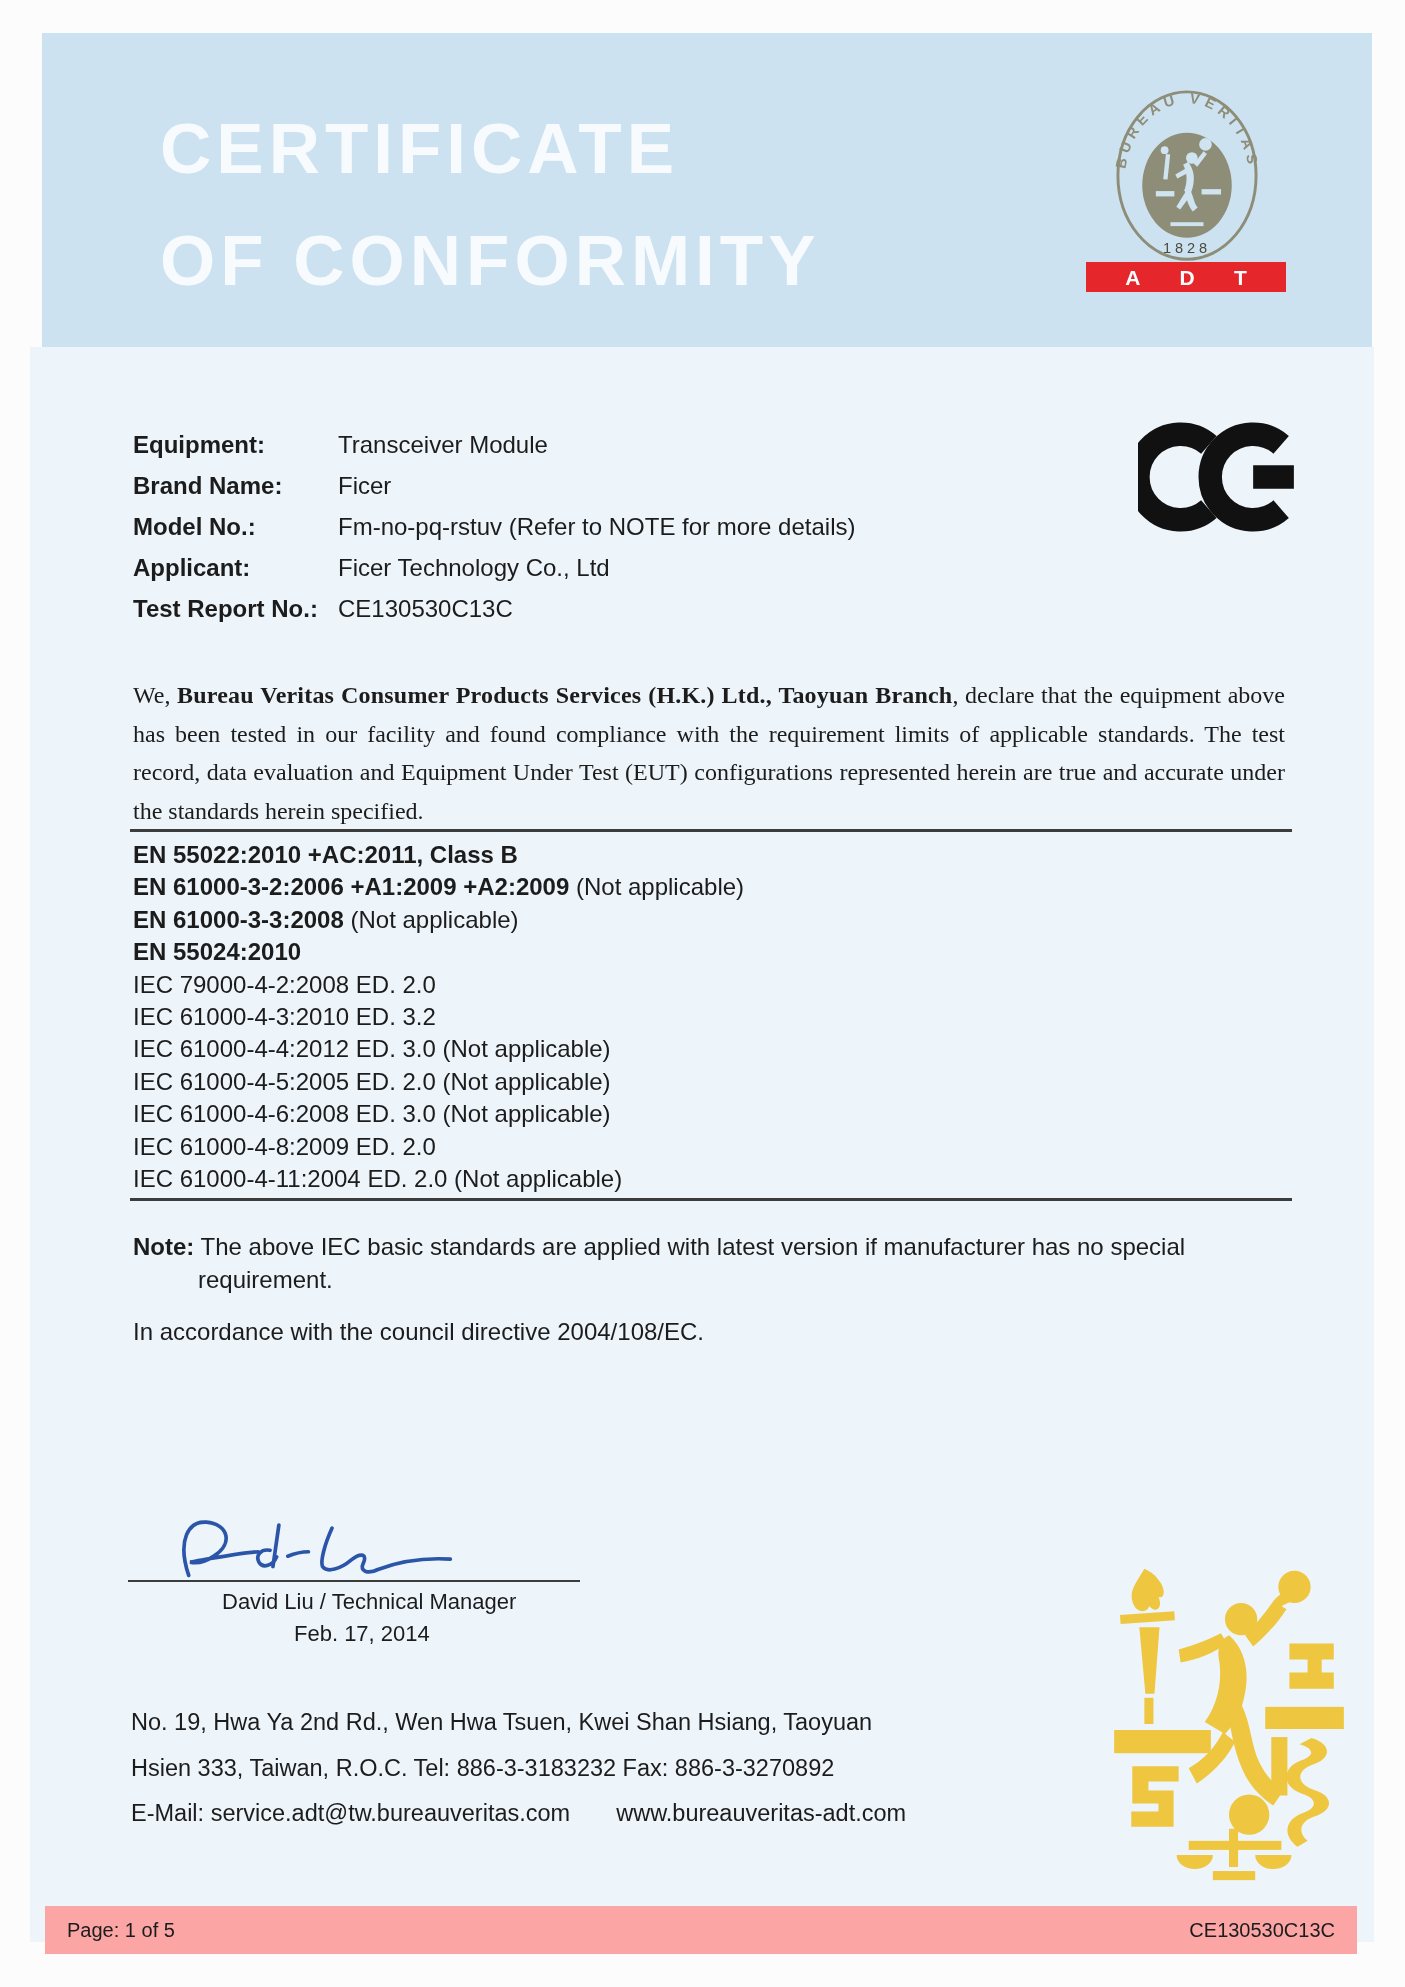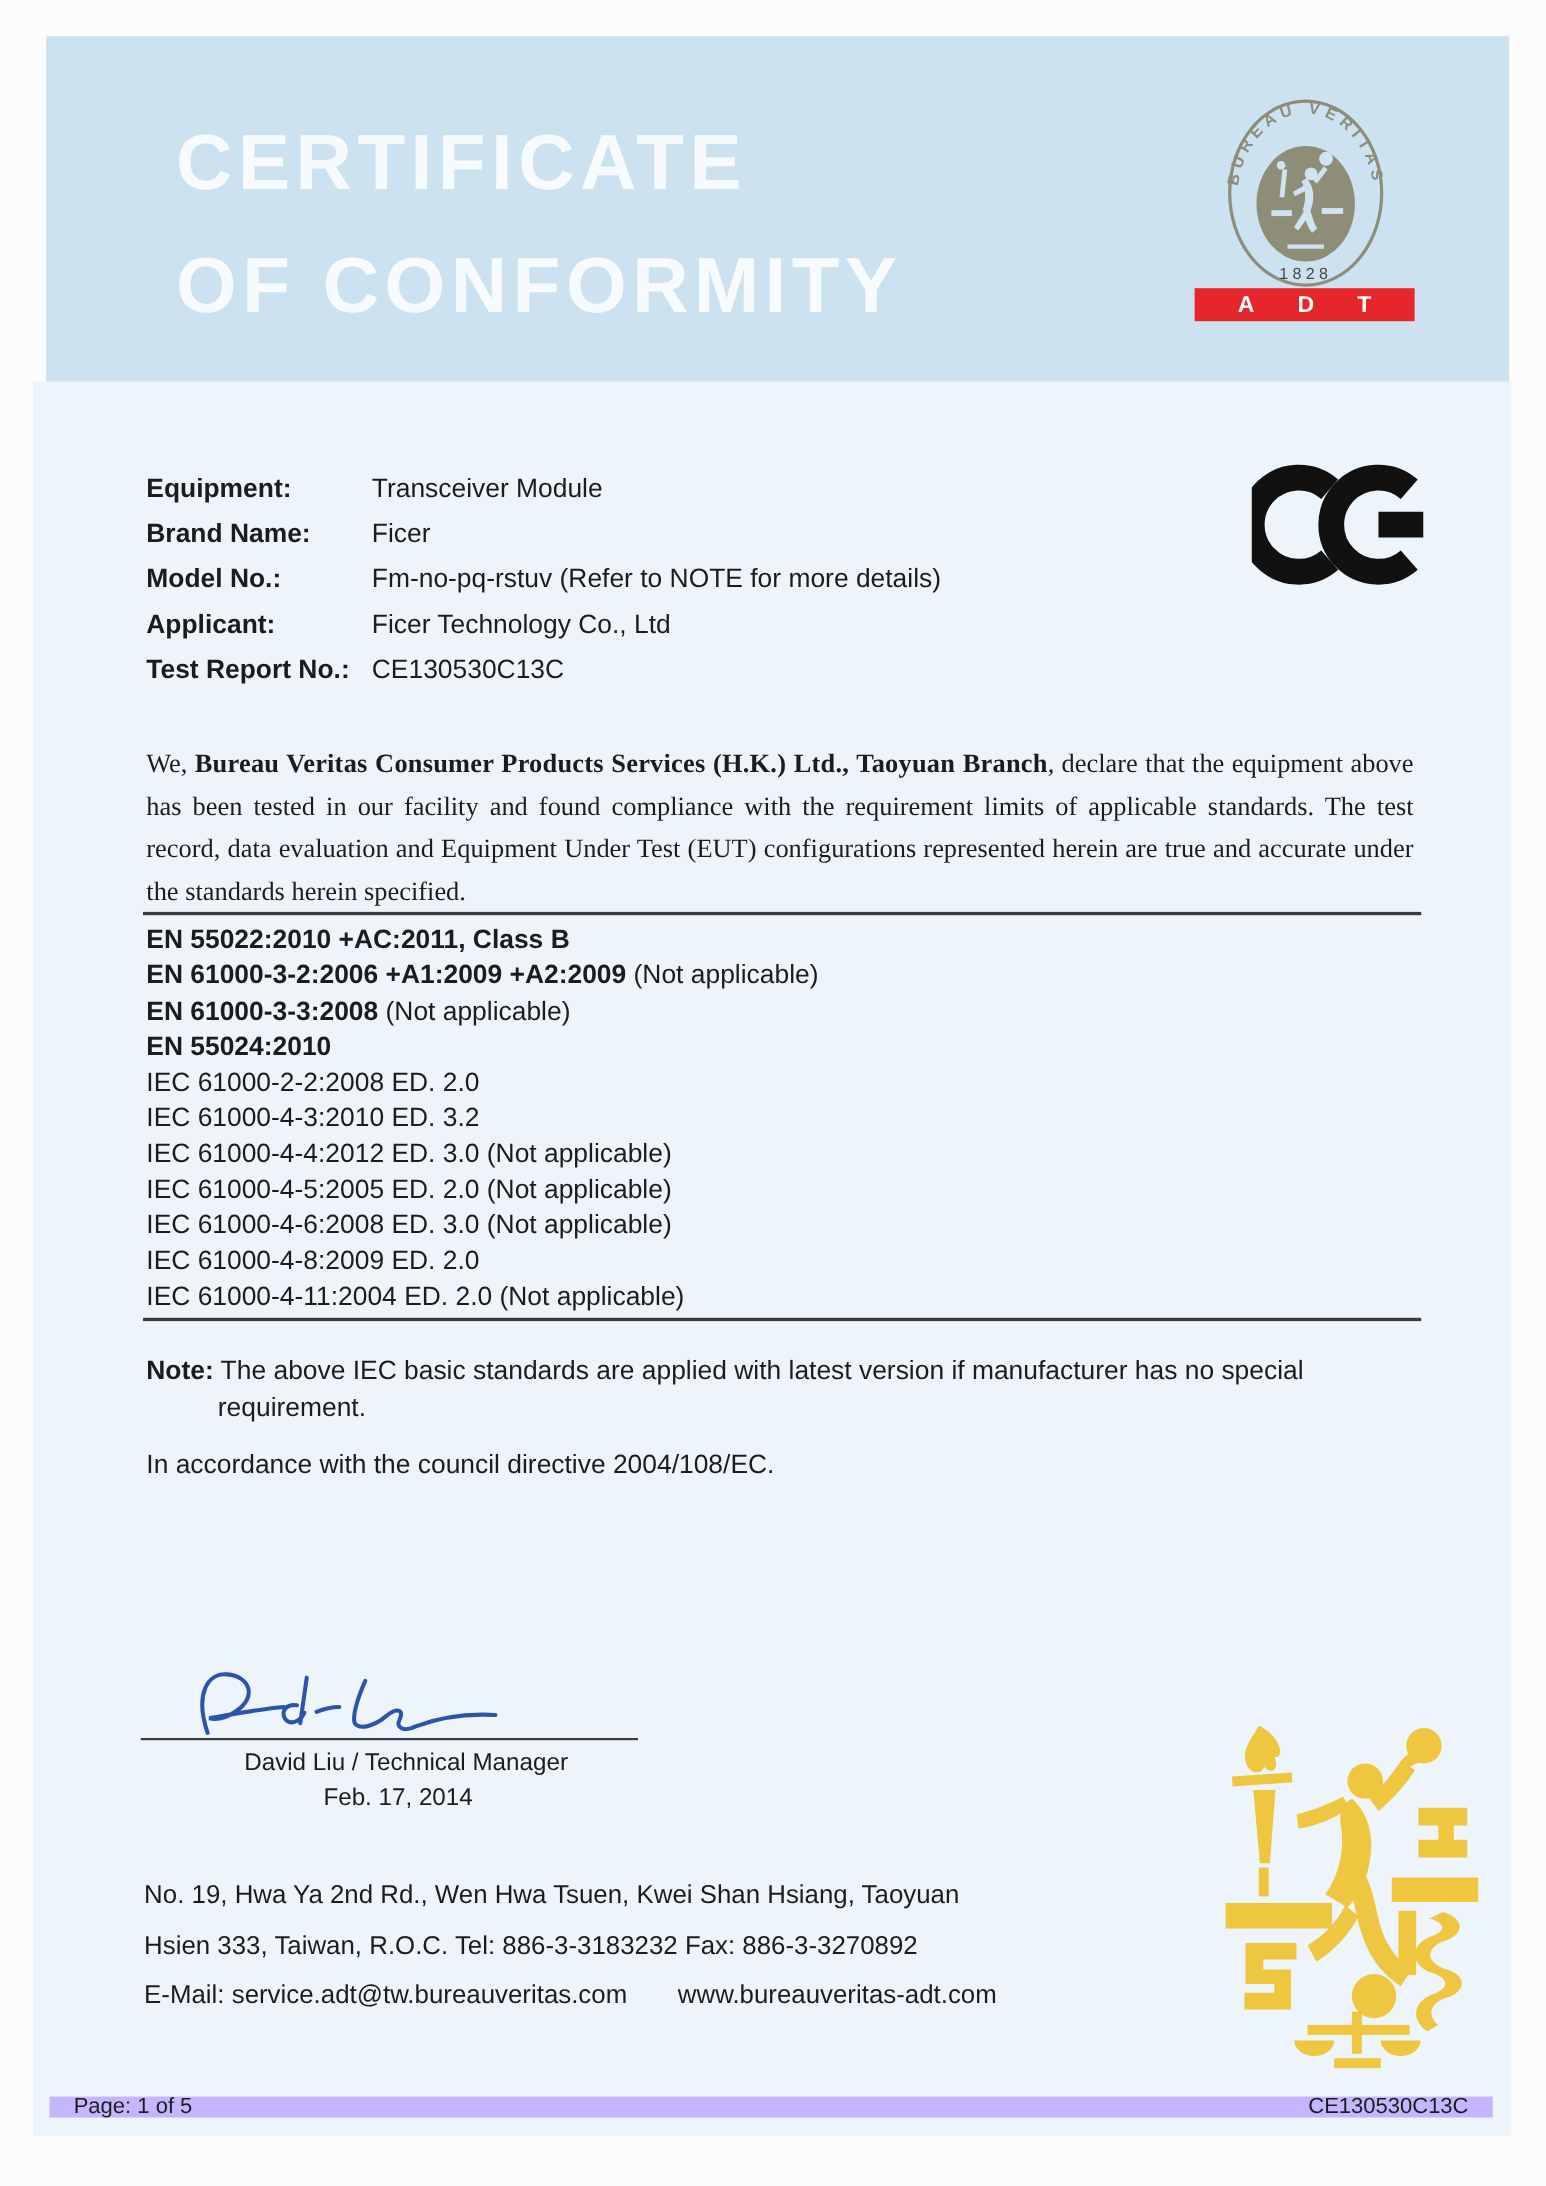--- a/index.html
+++ b/index.html
@@ -46,21 +46,21 @@
   .signature-svg{position:absolute;left:168px;top:1506px;width:340px;height:90px;}
   .sig-line{position:absolute;left:128px;top:1580px;width:452px;height:2px;background:#3c3c3c;}
   .sig-name{position:absolute;left:222px;top:1589px;font-size:22px;}
   .sig-date{position:absolute;left:294px;top:1621px;font-size:22px;}
   
   .address{position:absolute;left:131px;top:1700px;font-size:23.5px;line-height:45.5px;}
   .addr3{display:flex;gap:46px;}
   
   .gold{position:absolute;left:1092px;top:1560px;width:274px;height:334px;}
   
-  .footer-bar{position:absolute;left:45px;top:1906px;width:1312px;height:19px;background:#c4b5fd;
+  .footer-bar{position:absolute;left:45px;top:1906px;width:1312px;height:48px;background:#fca5a5;
     display:flex;align-items:center;justify-content:space-between;padding:0 22px;box-sizing:border-box;
     font-size:20px;}
 </style>
 </head>
 <body>
 
 <div class="page">
 
   <div class="paper"></div>
 
@@ -135,21 +135,21 @@
   </div>
 
   <p class="decl"><span>We, </span><b>Bureau Veritas Consumer Products Services (H.K.) Ltd., Taoyuan Branch</b><span>, declare that the equipment above has been tested in our facility and found compliance with the requirement limits of applicable standards. The test record, data evaluation and Equipment Under Test (EUT) configurations represented herein are true and accurate under the standards herein specified.</span></p>
 
   <div class="rule rule1"></div>
   <div class="standards">
     <div class="std-line"><b>EN 55022:2010 +AC:2011, Class B</b><span></span></div>
     <div class="std-line"><b>EN 61000-3-2:2006 +A1:2009 +A2:2009</b><span> (Not applicable)</span></div>
     <div class="std-line"><b>EN 61000-3-3:2008</b><span> (Not applicable)</span></div>
     <div class="std-line"><b>EN 55024:2010</b><span></span></div>
-    <div class="std-line"><b></b><span>IEC 61000-2-2:2008 ED. 2.0</span></div>
+    <div class="std-line"><b></b><span>IEC 79000-4-2:2008 ED. 2.0</span></div>
     <div class="std-line"><b></b><span>IEC 61000-4-3:2010 ED. 3.2</span></div>
     <div class="std-line"><b></b><span>IEC 61000-4-4:2012 ED. 3.0 (Not applicable)</span></div>
     <div class="std-line"><b></b><span>IEC 61000-4-5:2005 ED. 2.0 (Not applicable)</span></div>
     <div class="std-line"><b></b><span>IEC 61000-4-6:2008 ED. 3.0 (Not applicable)</span></div>
     <div class="std-line"><b></b><span>IEC 61000-4-8:2009 ED. 2.0</span></div>
     <div class="std-line"><b></b><span>IEC 61000-4-11:2004 ED. 2.0 (Not applicable)</span></div>
   </div>
   <div class="rule rule2"></div>
 
   <div class="note"><span class="note-label">Note:</span><span> The above IEC basic standards are applied with latest version if manufacturer has no special</span></div>

